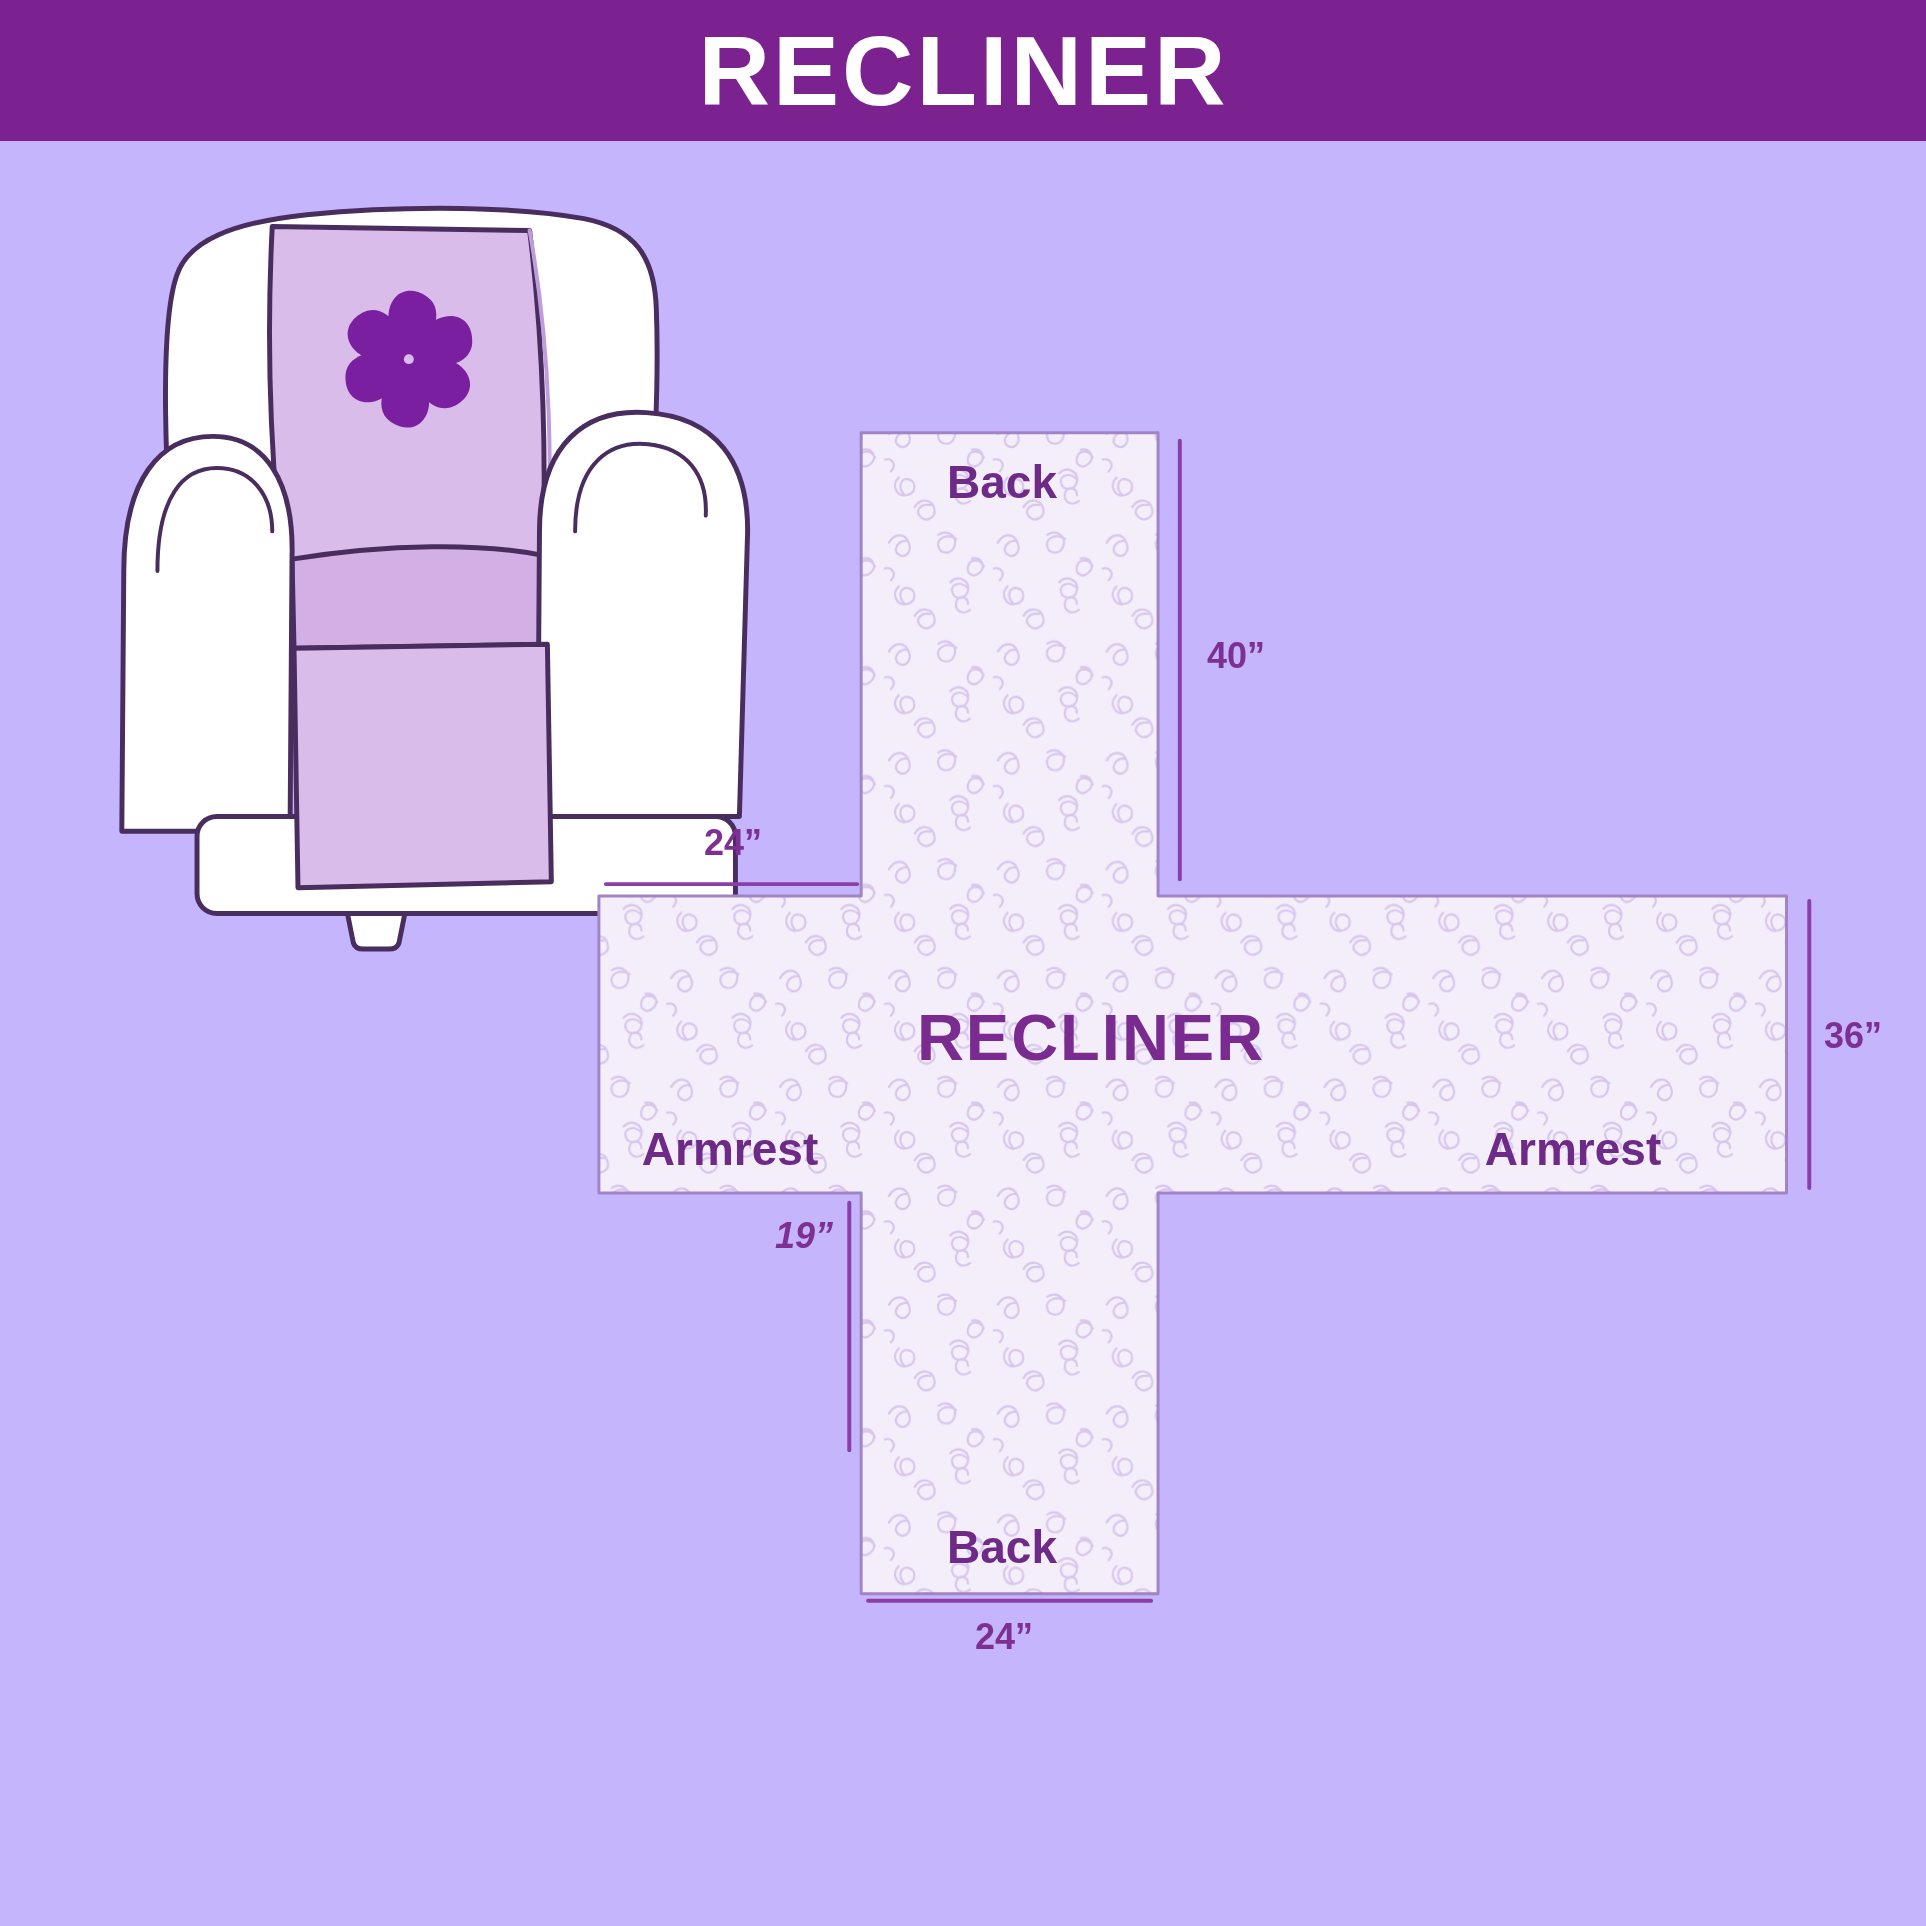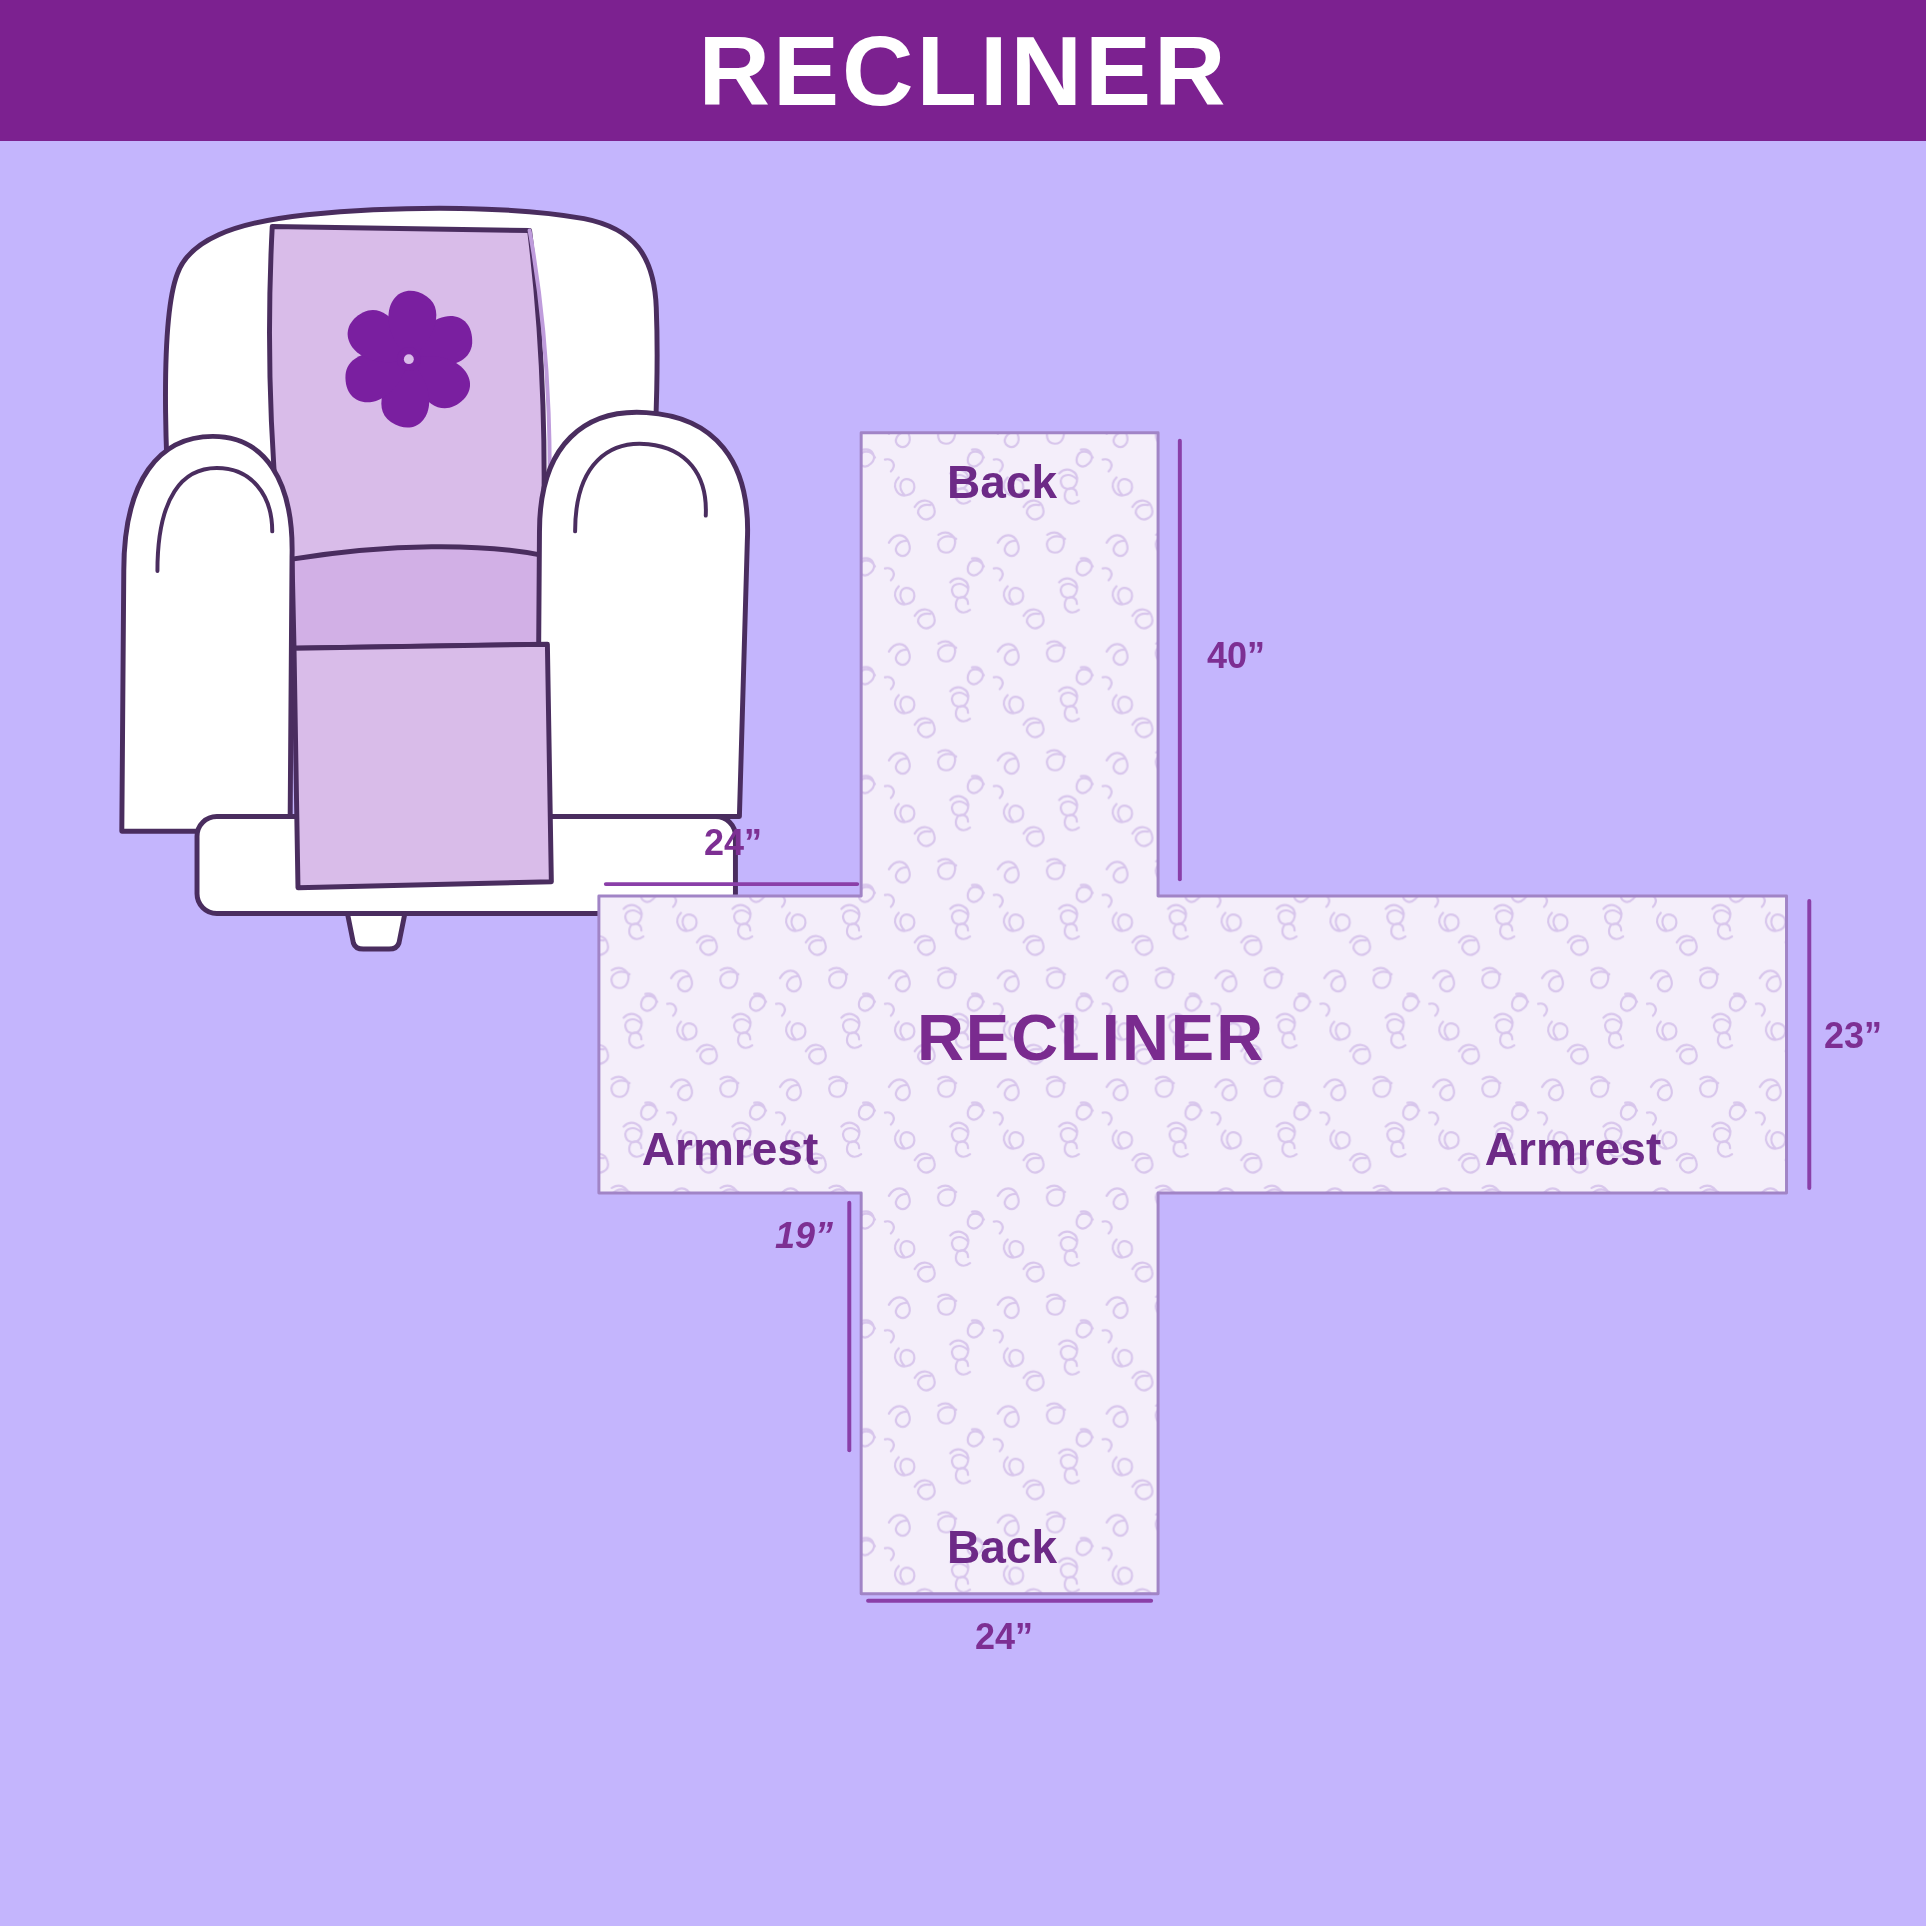--- a/index.html
+++ b/index.html
@@ -95,21 +95,21 @@
       <line x1="1268" y1="490" x2="1268" y2="780"></line>
       <line x1="298" y1="795" x2="298" y2="1045"></line>
       <line x1="317" y1="1197" x2="603" y2="1197"></line>
     </g>
   </svg>
 
   <div class="lbl part" style="left:1002px;top:482px;">Back</div>
   <div class="lbl dim" style="left:1236px;top:656px;">40”</div>
   <div class="lbl dim" style="left:733px;top:843px;">24”</div>
   <div class="lbl center" style="left:1091px;top:1037px;">RECLINER</div>
-  <div class="lbl dim" style="left:1853px;top:1036px;">23”</div>
+  <div class="lbl dim" style="left:1853px;top:1036px;">36”</div>
   <div class="lbl part" style="left:730px;top:1149px;">Armrest</div>
   <div class="lbl part" style="left:1573px;top:1149px;">Armrest</div>
   <div class="lbl dim" style="left:804px;top:1236px;font-style:italic;">19”</div>
   <div class="lbl part" style="left:1002px;top:1547px;">Back</div>
   <div class="lbl dim" style="left:1004px;top:1637px;">24”</div>
 
 </div>
 
 
 </body></html>

